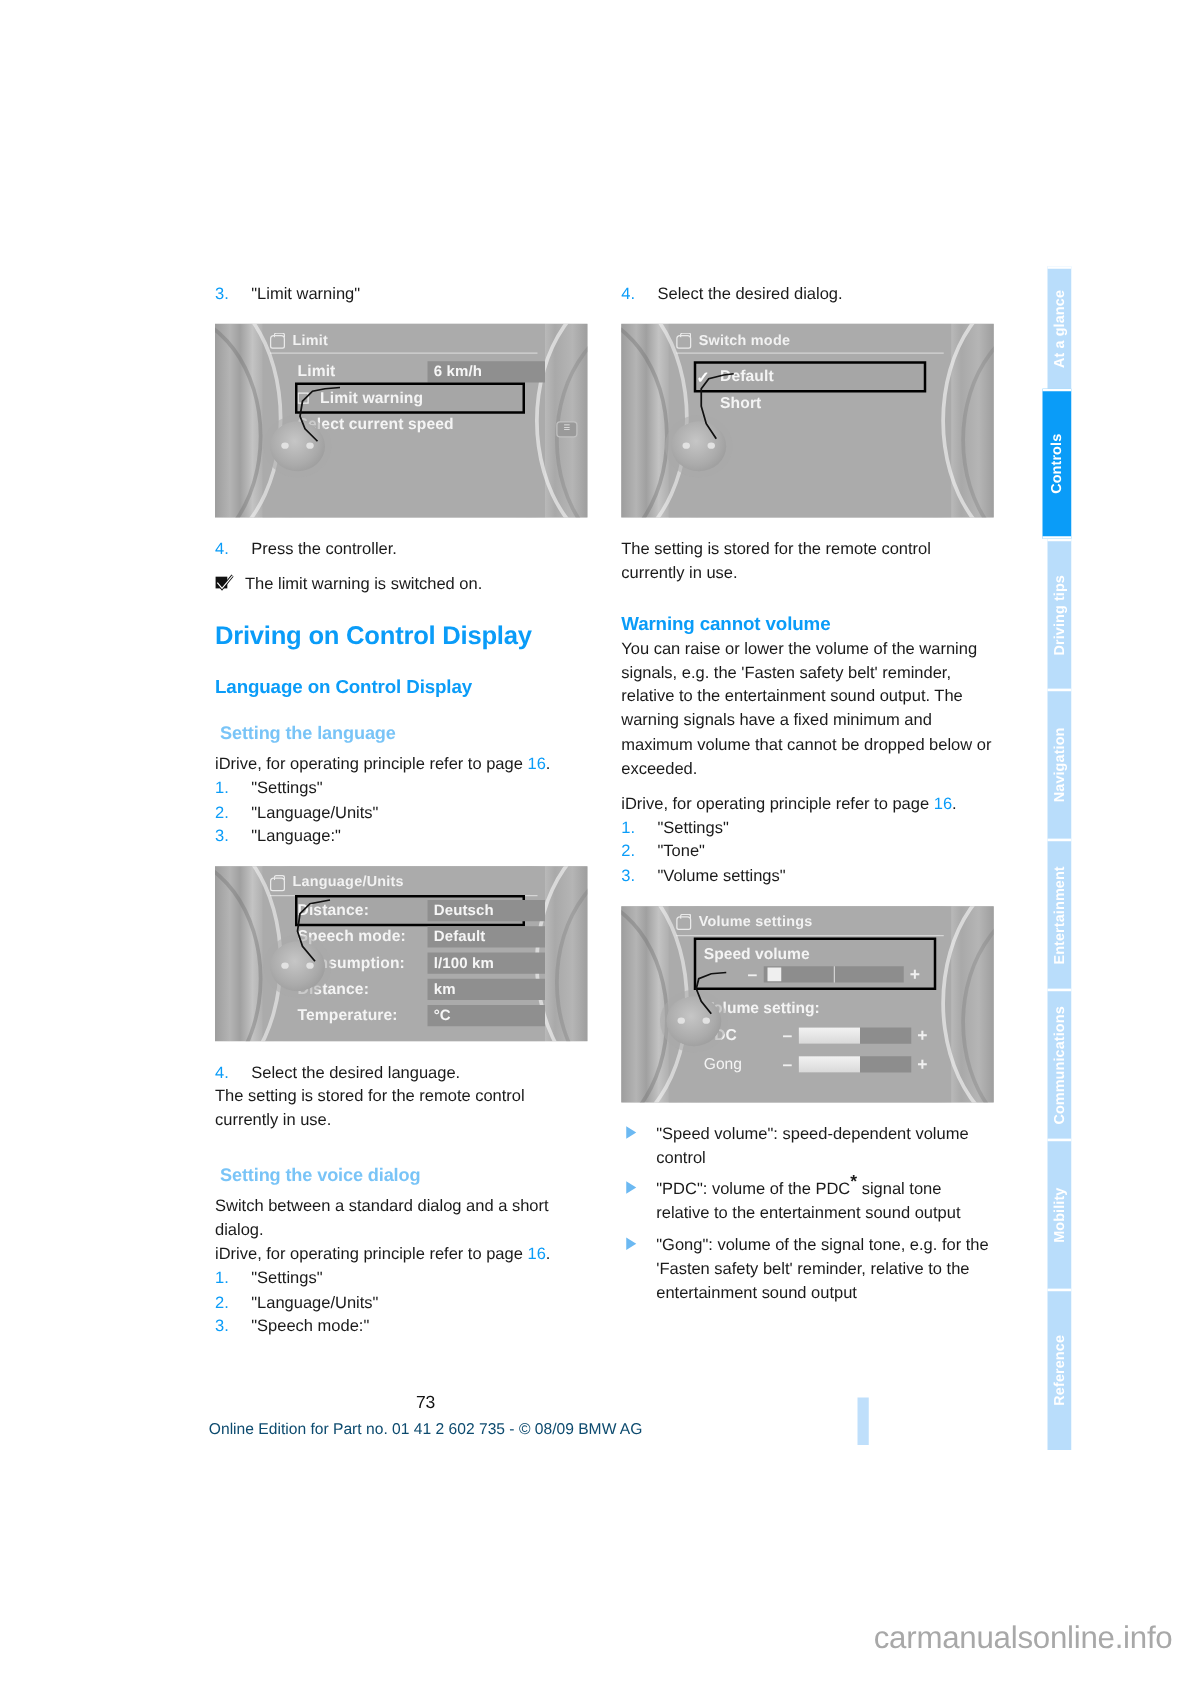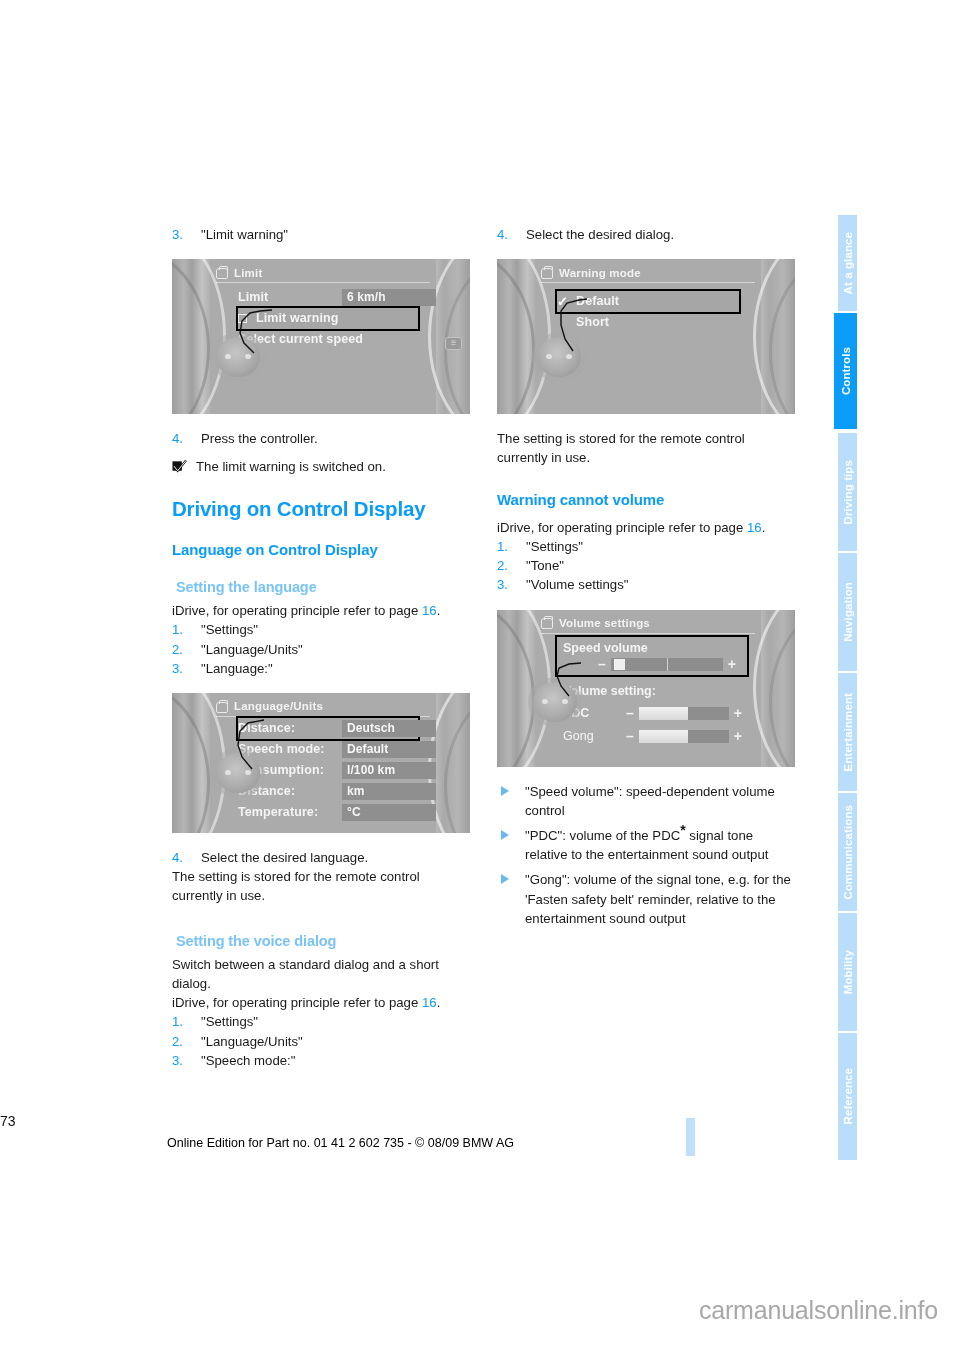--- a/index.html
+++ b/index.html
@@ -351,31 +351,31 @@
     font-weight: bold;
     line-height: 1;
     padding: 0 5px;
   }
 
   
   .footer-pageno {
     position: absolute;
     left: 0; top: 1113px;
     width: 681px;
-    text-align: left;
+    text-align: center;
     font-size: 14px;
     color: #111111;
   }
   .footer-line {
     position: absolute;
     left: 0; top: 1136px;
     width: 681px;
     text-align: center;
     font-size: 12.5px;
-    color: #000000;
+    color: #0c4a6e;
   }
   .footer-bar {
     position: absolute;
     left: 686px;
     top: 1118px;
     width: 9px;
     height: 38px;
     background: #bfdffb;
   }
 
@@ -610,21 +610,21 @@
     <div class="figure fig-speech">
       <div class="fig-bg"></div>
       <div class="fig-panel"></div>
       <div class="arc arc-l1"></div>
       <div class="arc arc-l2"></div>
       <div class="arc arc-r1"></div>
       <div class="arc arc-r2"></div>
 
       <div class="fig-title">
         <span class="gicon"></span>
-        <span>Warning mode</span>
+        <span>Switch mode</span>
       </div>
 
       <div class="fig-rows" style="top:32px;left:60px;right:56px;">
         <div class="frow sel">
           <span class="tickmark">✓</span>
           <span class="flabel">Default</span>
         </div>
         <div class="frow">
           <span class="tickmark"></span>
           <span class="flabel">Short</span>
@@ -638,20 +638,21 @@
     </div>
 
     <div class="spacer-m"></div>
 
     <p class="body">The setting is stored for the remote control currently in use.</p>
 
     <div class="spacer-l"></div>
 
     <h2 class="sub">Warning cannot volume</h2>
 
+    <p class="body">You can raise or lower the volume of the warning signals, e.g. the 'Fasten safety belt' reminder, relative to the entertainment sound output. The warning signals have a fixed minimum and maximum volume that cannot be dropped below or exceeded.</p>
 
     <div class="spacer-s"></div>
 
     <p class="body"><span>iDrive, for operating principle refer to page </span><span class="pageref">16</span><span>.</span></p>
 
     <ol class="steps">
       <li>
         <span class="num">1.</span>
         <span>"Settings"</span>
       </li>

